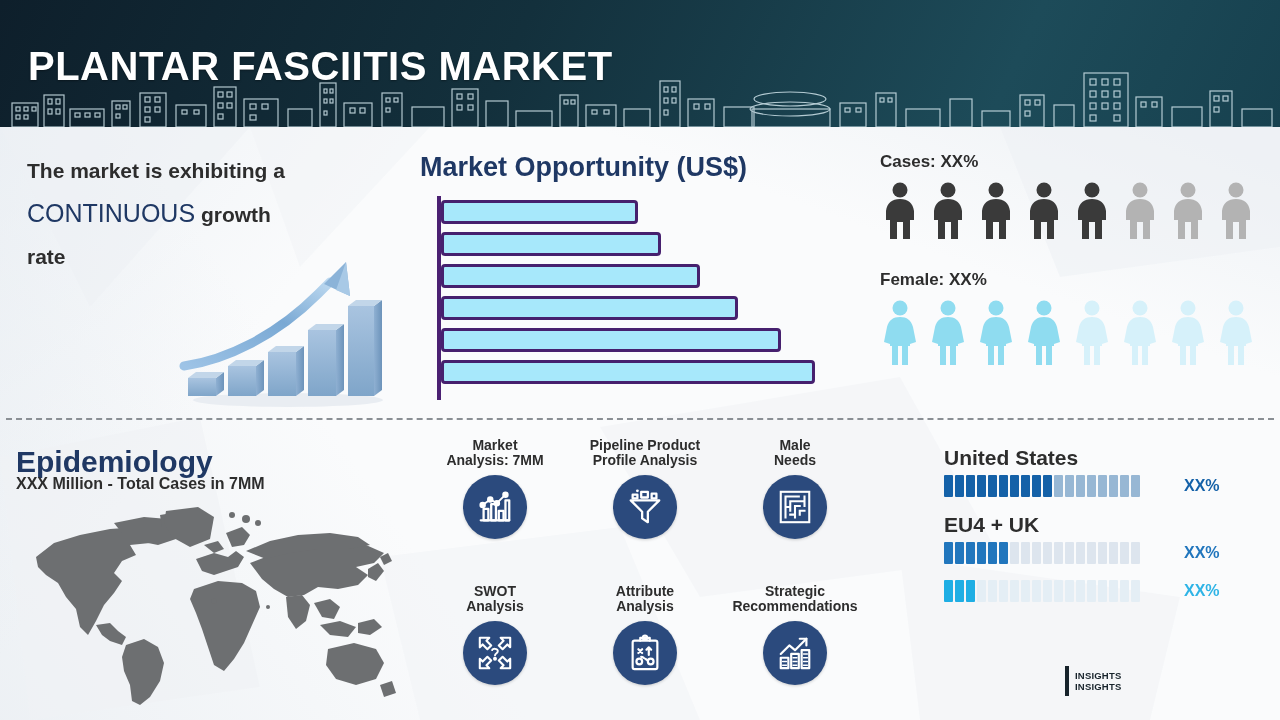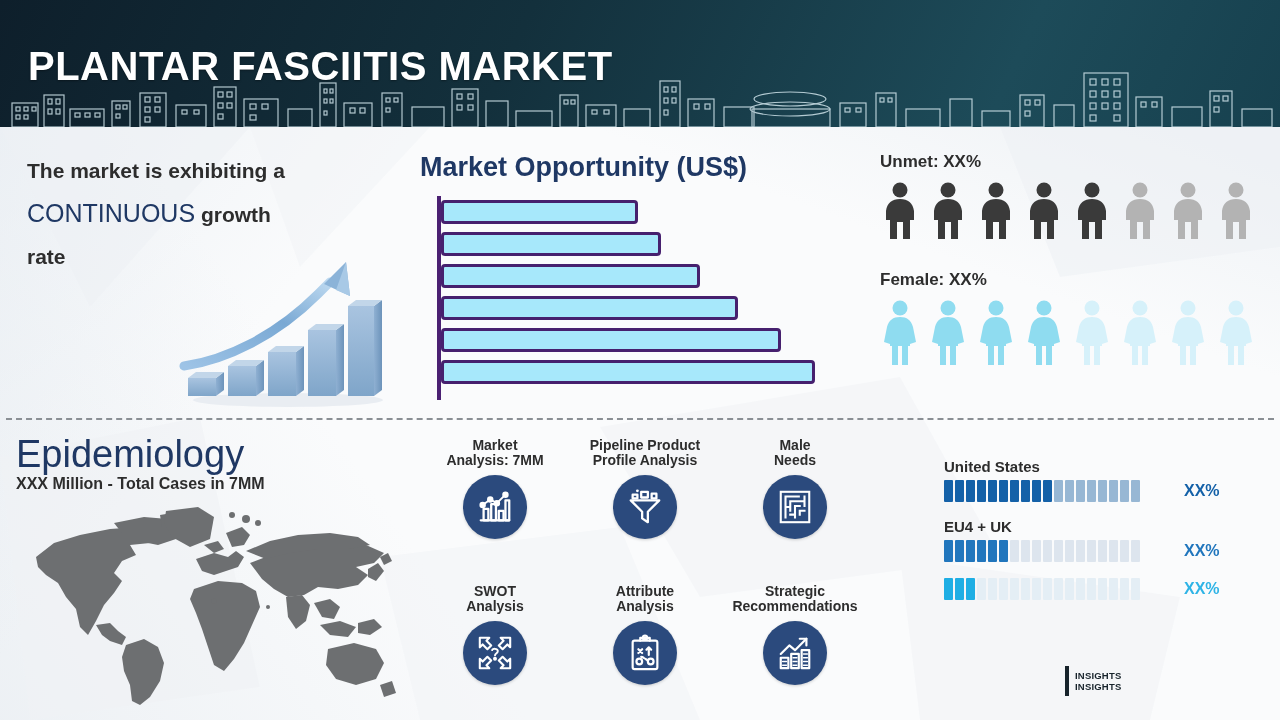--- a/index.html
+++ b/index.html
@@ -63,39 +63,39 @@
   .person { width:40px; height:58px; }
   .person.f { width:40px; height:66px; }
 
   
   .divider {
     position:absolute; left:6px; top:418px; width:1268px; height:0;
     border-top: 2px dashed #8a8f94;
   }
 
   
-  .epi-title { position:absolute; left:16px; top:433px; font-size:38px; font-weight:400; color:#1f3864; }
+  .epi-title { position:absolute; left:16px; top:445px; font-size:30px; font-weight:700; color:#1f3864; }
   .epi-sub { position:absolute; left:16px; top:475px; font-size:16px; font-weight:700; color:#2d2d2d; }
   .worldmap { position:absolute; left:18px; top:505px; width:392px; height:205px; }
 
   
   .icon-grid { position:absolute; left:420px; top:438px; width:450px; height:270px; }
   .icon-cell { position:absolute; width:150px; text-align:center; }
   .icon-cap { font-size:14px; font-weight:700; color:#2d2d2d; line-height:15px; }
   .icon-circle {
     width:64px; height:64px; border-radius:50%;
     background:#2b4a7d; margin:7px auto 0;
     display:flex; align-items:center; justify-content:center;
     box-shadow: 0 1px 3px rgba(0,0,0,.18);
   }
 
   
   .regions { position:absolute; left:944px; top:446px; width:300px; }
   .region { margin-bottom:16px; }
-  .region-name { font-size:15px; font-weight:700; color:#2d2d2d; margin-bottom:5px;margin-top:12px; }
+  .region-name { font-size:21px; font-weight:700; color:#2d2d2d; margin-bottom:5px; }
   .region-row { display:flex; align-items:center; }
   .seg-track { display:flex; gap:2px; width:228px; }
   .seg { width:9px; height:22px; border-radius:1px; }
   .region-pct { font-size:16px; font-weight:700; margin-left:12px; }
 
   
   .logo { position:absolute; left:1063px; top:658px; width:200px; height:46px;
           display:flex; align-items:center; }
   .logo-word { font-size:38px; font-weight:700; color:#1aa8e0; letter-spacing:-1.5px;
                line-height:38px; font-family:"DejaVu Sans", sans-serif; }
@@ -296,21 +296,21 @@
         <div class="mo-bar" style="top: 0px; width: 51%;"></div>
         <div class="mo-bar" style="top: 32px; width: 57%;"></div>
         <div class="mo-bar" style="top: 64px; width: 67%;"></div>
         <div class="mo-bar" style="top: 96px; width: 77%;"></div>
         <div class="mo-bar" style="top: 128px; width: 88%;"></div>
         <div class="mo-bar" style="top: 160px; width: 97%;"></div>
       </div>
   </div>
 
   <div class="gender-block">
-    <div class="gender-label">Unmet: XX%</div>
+    <div class="gender-label">Cases: XX%</div>
     <div class="people-row" id="male-row">
         <span class="person"><svg viewBox="0 0 40 58">
             <circle cx="20" cy="8" r="7.5" fill="#3a3a3a"></circle>
             <path d="M20,17 C28,17 33,21 34,29 L34,38 L30,38 L30,57 L23,57 L23,40 L17,40 L17,57 L10,57 L10,38 L6,38 L6,29 C7,21 12,17 20,17 Z" fill="#3a3a3a"></path>
           </svg></span>
         <span class="person"><svg viewBox="0 0 40 58">
             <circle cx="20" cy="8" r="7.5" fill="#3a3a3a"></circle>
             <path d="M20,17 C28,17 33,21 34,29 L34,38 L30,38 L30,57 L23,57 L23,40 L17,40 L17,57 L10,57 L10,38 L6,38 L6,29 C7,21 12,17 20,17 Z" fill="#3a3a3a"></path>
           </svg></span>
         <span class="person"><svg viewBox="0 0 40 58">

